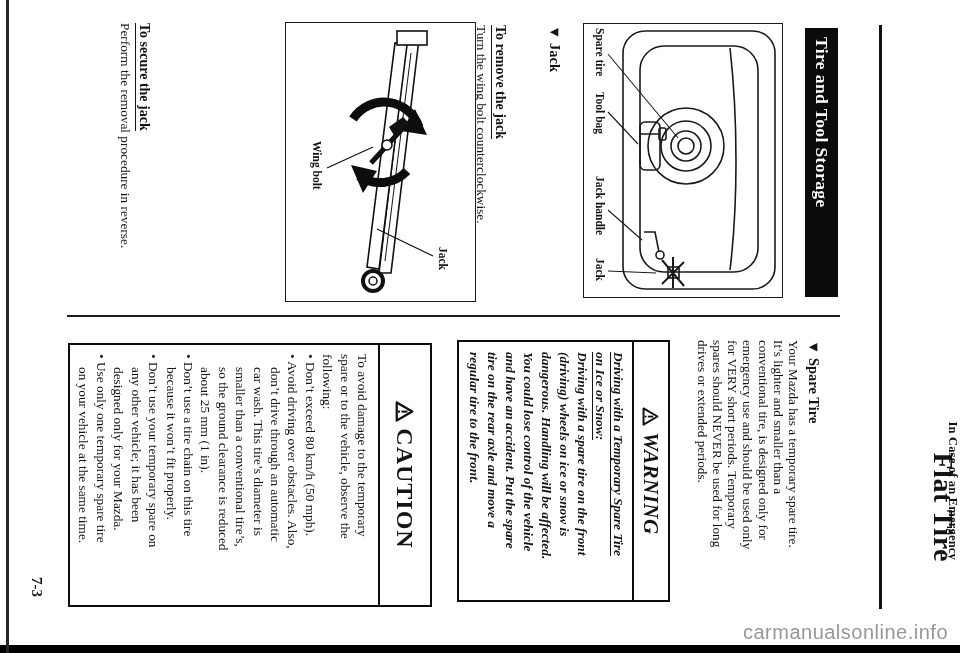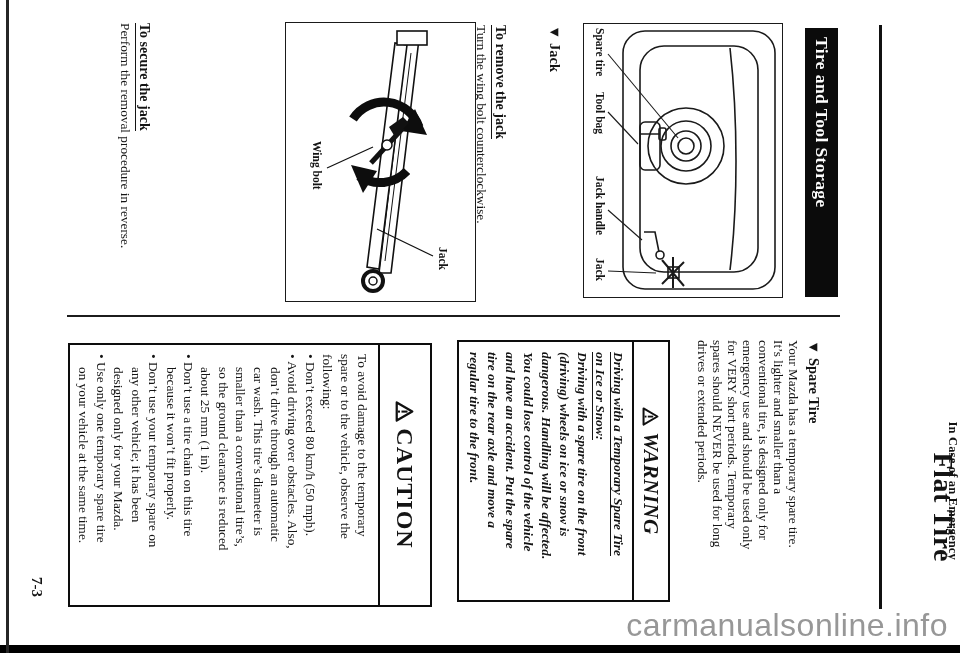--- a/index.html
+++ b/index.html
@@ -45,21 +45,21 @@
   .caution-box .box-head{height:50px;font-size:24px;font-weight:700;letter-spacing:1px;}
   .caution-body{padding:7px 9px 0 9px;}
   .caution-body .cl{font-size:13.3px;line-height:17.4px;white-space:nowrap;}
   .caution-body .ind{padding-left:13px;}
   .page-num{left:577px;top:915px;font-size:15px;font-weight:700;}
   
   .edge-strip{left:645px;top:0;width:8px;height:960px;background:#000;}
   .edge-line{left:0;top:951px;width:653px;height:3px;background:#262626;}
   
   .watermark{position:absolute;right:12px;bottom:9px;font-family:"Liberation Sans","DejaVu Sans",sans-serif;
-    font-size:32px;color:#979797;letter-spacing:.5px;z-index:5;}
+    font-size:20px;color:#979797;letter-spacing:.5px;z-index:5;}
 </style>
 </head>
 <body>
 
 <div class="viewport">
   <div class="page">
 
     <div class="abs hdr-section">In Case of an Emergency</div>
     <div class="abs hdr-title">Flat Tire</div>
     <div class="abs hdr-rule"></div>

